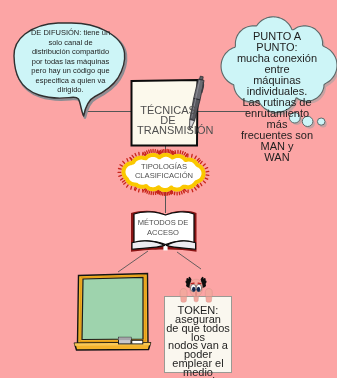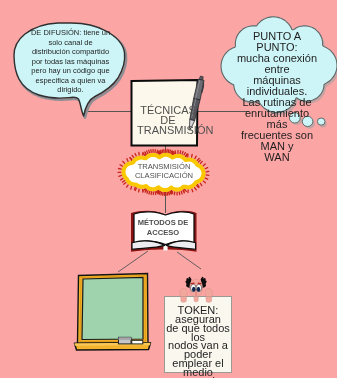--- a/index.html
+++ b/index.html
@@ -181,37 +181,37 @@
         <line x1="191.60" y1="157.24" x2="192.16" y2="154.50" stroke="#c8261a" stroke-width="1.3" stroke-linecap="round"></line>
         <line x1="194.82" y1="158.58" x2="196.24" y2="156.17" stroke="#c8261a" stroke-width="1.3" stroke-linecap="round"></line>
         <line x1="197.18" y1="160.48" x2="199.19" y2="158.53" stroke="#c8261a" stroke-width="1.3" stroke-linecap="round"></line>
         <line x1="198.42" y1="162.16" x2="200.36" y2="160.14" stroke="#c8261a" stroke-width="1.3" stroke-linecap="round"></line>
         <line x1="200.46" y1="163.65" x2="202.16" y2="161.42" stroke="#c8261a" stroke-width="1.3" stroke-linecap="round"></line>
         <line x1="203.19" y1="165.83" x2="205.23" y2="163.92" stroke="#c8261a" stroke-width="1.3" stroke-linecap="round"></line>
         <line x1="205.09" y1="168.74" x2="207.63" y2="167.56" stroke="#c8261a" stroke-width="1.3" stroke-linecap="round"></line>
       </g>
     <path id="p-tipo" fill="#ffffff" stroke="#fac800" stroke-width="4" stroke-linejoin="round" d="M203.42,172.20C203.49,172.72 203.51,173.25 203.49,173.77C203.47,174.29 203.40,174.82 203.28,175.33C203.17,175.84 203.00,176.36 202.79,176.85C202.57,177.34 202.31,177.83 201.99,178.30C201.67,178.76 201.31,179.21 200.87,179.63C200.43,180.05 199.95,180.46 199.36,180.81C198.77,181.16 197.92,181.43 197.30,181.73C196.68,182.04 196.06,182.31 195.66,182.65C195.27,182.99 195.19,183.43 194.91,183.79C194.62,184.15 194.31,184.50 193.96,184.82C193.61,185.14 193.23,185.44 192.82,185.72C192.40,185.99 191.96,186.24 191.47,186.45C190.98,186.66 190.47,186.85 189.88,186.98C189.30,187.10 188.72,187.22 187.98,187.20C187.23,187.18 186.18,186.94 185.42,186.85C184.66,186.76 183.86,186.58 183.41,186.67C182.96,186.75 182.96,187.13 182.71,187.34C182.46,187.56 182.20,187.76 181.93,187.94C181.66,188.13 181.38,188.30 181.08,188.45C180.79,188.61 180.49,188.75 180.18,188.88C179.86,189.00 179.54,189.11 179.21,189.19C178.88,189.28 178.54,189.36 178.19,189.41C177.85,189.46 177.50,189.49 177.14,189.50C176.78,189.51 176.41,189.50 176.04,189.46C175.67,189.42 175.29,189.36 174.91,189.27C174.53,189.19 174.14,189.07 173.75,188.92C173.36,188.77 172.96,188.60 172.55,188.37C172.15,188.13 171.61,187.60 171.31,187.52C171.01,187.45 170.94,187.79 170.75,187.92C170.56,188.06 170.38,188.22 170.19,188.35C170.00,188.49 169.80,188.62 169.60,188.74C169.40,188.86 169.19,188.97 168.98,189.07C168.77,189.17 168.56,189.27 168.34,189.36C168.12,189.44 167.90,189.52 167.68,189.59C167.45,189.66 167.22,189.72 167.00,189.78C166.77,189.83 166.54,189.87 166.30,189.91C166.07,189.94 165.84,189.96 165.60,189.98C165.37,190.00 165.14,190.00 164.90,190.00C164.67,190.00 164.43,189.99 164.20,189.96C163.96,189.94 163.73,189.91 163.50,189.87C163.27,189.84 163.04,189.79 162.81,189.73C162.58,189.67 162.36,189.61 162.14,189.53C161.91,189.46 161.69,189.37 161.48,189.28C161.26,189.19 161.05,189.09 160.84,188.98C160.63,188.87 160.43,188.76 160.23,188.63C160.03,188.51 159.84,188.38 159.65,188.24C159.46,188.10 159.28,187.95 159.10,187.80C158.92,187.64 158.82,187.31 158.59,187.32C158.36,187.33 158.02,187.69 157.72,187.86C157.43,188.03 157.12,188.21 156.81,188.35C156.50,188.50 156.19,188.62 155.88,188.73C155.57,188.83 155.26,188.92 154.95,188.99C154.63,189.06 154.32,189.11 154.01,189.14C153.70,189.18 153.39,189.20 153.08,189.20C152.78,189.20 152.47,189.19 152.17,189.16C151.86,189.13 151.56,189.09 151.27,189.03C150.98,188.97 150.69,188.90 150.40,188.82C150.12,188.73 149.84,188.63 149.56,188.52C149.29,188.41 149.02,188.28 148.76,188.14C148.51,188.00 148.25,187.85 148.01,187.69C147.77,187.53 147.53,187.35 147.31,187.17C147.08,186.99 146.86,186.79 146.66,186.59C146.45,186.38 146.58,185.93 146.07,185.94C145.56,185.95 144.34,186.51 143.61,186.65C142.87,186.80 142.25,186.81 141.66,186.79C141.06,186.78 140.54,186.69 140.03,186.58C139.53,186.47 139.06,186.31 138.62,186.13C138.18,185.95 137.77,185.74 137.38,185.51C137.00,185.28 136.85,184.93 136.30,184.74C135.76,184.55 134.85,184.52 134.10,184.38C133.35,184.24 132.48,184.11 131.82,183.89C131.16,183.66 130.64,183.36 130.14,183.04C129.65,182.72 129.22,182.35 128.84,181.98C128.45,181.60 128.12,181.19 127.83,180.76C127.54,180.34 127.40,179.88 127.10,179.44C126.80,179.00 126.41,178.58 126.05,178.13C125.69,177.69 125.26,177.24 124.95,176.76C124.63,176.29 124.38,175.79 124.17,175.30C123.96,174.80 123.81,174.28 123.70,173.76C123.59,173.25 123.52,172.72 123.51,172.20C123.49,171.68 123.52,171.15 123.59,170.63C123.67,170.11 123.79,169.59 123.96,169.09C124.13,168.58 124.34,168.08 124.61,167.60C124.88,167.11 125.19,166.64 125.57,166.19C125.95,165.75 126.37,165.31 126.88,164.92C127.39,164.52 127.93,164.14 128.64,163.83C129.36,163.53 130.42,163.33 131.18,163.08C131.93,162.84 132.72,162.65 133.17,162.34C133.62,162.04 133.60,161.61 133.85,161.26C134.11,160.92 134.39,160.58 134.70,160.27C135.01,159.96 135.35,159.66 135.71,159.39C136.08,159.12 136.47,158.86 136.89,158.64C137.32,158.42 137.77,158.22 138.25,158.06C138.74,157.90 139.25,157.76 139.82,157.69C140.39,157.62 140.96,157.55 141.68,157.62C142.39,157.69 143.44,158.02 144.13,158.12C144.81,158.23 145.43,158.34 145.81,158.25C146.19,158.16 146.20,157.81 146.41,157.60C146.62,157.39 146.84,157.20 147.07,157.01C147.30,156.82 147.54,156.65 147.78,156.48C148.03,156.32 148.28,156.16 148.55,156.02C148.81,155.88 149.08,155.75 149.35,155.64C149.63,155.52 149.91,155.42 150.20,155.33C150.49,155.24 150.78,155.16 151.08,155.10C151.37,155.04 151.67,154.99 151.98,154.96C152.28,154.92 152.59,154.90 152.90,154.90C153.21,154.90 153.52,154.91 153.83,154.94C154.14,154.96 154.46,155.01 154.77,155.07C155.08,155.13 155.40,155.20 155.71,155.30C156.02,155.39 156.33,155.50 156.64,155.63C156.94,155.76 157.25,155.91 157.55,156.08C157.85,156.24 158.15,156.43 158.44,156.64C158.74,156.85 159.07,157.26 159.31,157.33C159.54,157.40 159.68,157.17 159.86,157.06C160.05,156.94 160.22,156.76 160.40,156.62C160.59,156.49 160.78,156.36 160.97,156.23C161.17,156.11 161.37,155.99 161.57,155.88C161.77,155.77 161.98,155.67 162.19,155.58C162.40,155.49 162.62,155.40 162.84,155.32C163.05,155.25 163.28,155.18 163.50,155.12C163.72,155.06 163.95,155.01 164.18,154.96C164.40,154.92 164.63,154.88 164.86,154.86C165.10,154.83 165.33,154.81 165.56,154.81C165.79,154.80 166.02,154.80 166.25,154.81C166.49,154.82 166.72,154.83 166.95,154.86C167.18,154.89 167.41,154.92 167.64,154.97C167.87,155.01 168.09,155.06 168.32,155.12C168.54,155.18 168.76,155.25 168.98,155.33C169.20,155.41 169.42,155.50 169.63,155.59C169.84,155.68 170.05,155.79 170.25,155.90C170.46,156.01 170.66,156.12 170.85,156.25C171.05,156.37 171.24,156.51 171.43,156.64C171.61,156.78 171.79,156.93 171.97,157.08C172.14,157.24 172.17,157.60 172.47,157.56C172.77,157.52 173.34,157.04 173.77,156.83C174.20,156.62 174.62,156.46 175.03,156.33C175.45,156.19 175.85,156.10 176.25,156.03C176.64,155.96 177.03,155.93 177.41,155.91C177.80,155.89 178.17,155.90 178.54,155.93C178.91,155.96 179.27,156.01 179.62,156.08C179.97,156.15 180.31,156.24 180.65,156.35C180.98,156.46 181.30,156.59 181.62,156.73C181.93,156.87 182.23,157.03 182.52,157.20C182.81,157.38 183.09,157.57 183.36,157.77C183.63,157.97 183.88,158.19 184.12,158.42C184.37,158.65 184.60,158.89 184.81,159.14C185.02,159.39 184.81,159.87 185.41,159.93C186.01,159.99 187.54,159.55 188.41,159.51C189.28,159.47 189.98,159.57 190.64,159.69C191.30,159.81 191.85,160.02 192.37,160.24C192.90,160.46 193.37,160.73 193.80,161.02C194.24,161.31 194.63,161.63 194.99,161.97C195.35,162.31 195.67,162.67 195.96,163.05C196.25,163.42 196.37,163.84 196.72,164.22C197.07,164.61 197.50,164.96 198.05,165.33C198.59,165.69 199.44,166.02 199.99,166.42C200.55,166.82 200.99,167.26 201.39,167.72C201.79,168.17 202.11,168.65 202.39,169.14C202.66,169.63 202.88,170.14 203.05,170.65C203.22,171.16 203.34,171.68 203.42,172.20Z"></path>
   </svg>
-  <div class="txt" style="left:124px;top:161.5px;width:80px;font-size:7.6px;line-height:9.5px;color:#4f4f4f;">TRANSMISIÓN
+  <div class="txt" style="left:124px;top:161.5px;width:80px;font-size:7.6px;line-height:9.5px;color:#4f4f4f;">TIPOLOGÍAS
 CLASIFICACIÓN</div>
 
   <svg class="layer" width="337" height="378" viewBox="0 0 337 378">
 
     <path d="M131,213 C142,209.5 157,210 165.5,214.5 C174,210 189,209.5 196.5,213
          L196.5,251.8 C186,250 174,249.4 165.5,249.6 C157,249.4 145,250 131,251.8 Z" fill="#8a1414"></path>
 
     <path d="M163.4,240 L167.6,240 L167.6,250.4 L163.4,250.4 Z" fill="#ffffff"></path>
 
     <path d="M134,214 C143,210.6 157,211.2 165.5,215 C174,211.2 187,210.6 194,214
          L194,243 C186,239.8 174,240.5 165.5,244.6 C157,240.5 143,239.8 134,243 Z" fill="#ffffff" stroke="#0d0d0d" stroke-width="1.25" stroke-linejoin="round"></path>
 
     <path d="M132,242.8 C142,239.5 157,240.6 164.6,245.4 C156,248.2 142,248 132,249.2 Z" fill="#ececf1" stroke="#0d0d0d" stroke-width="1.15" stroke-linejoin="round"></path>
     <path d="M195.6,242.8 C186,239.5 174,240.6 166.4,245.4 C175,248.2 186,248 195.6,249.2 Z" fill="#ececf1" stroke="#0d0d0d" stroke-width="1.15" stroke-linejoin="round"></path>
   </svg>
-  <div class="txt" style="left:128px;top:218px;width:70px;font-size:7.55px;line-height:9.7px;color:#4f4f4f;font-weight:bold;">MÉTODOS DE
+  <div class="txt" style="left:128px;top:218px;width:70px;font-size:7.55px;line-height:9.7px;color:#4f4f4f;">MÉTODOS DE
 ACCESO</div>
 
   <svg class="layer" width="337" height="378" viewBox="0 0 337 378">
 
     <path d="M78.5,275.5 L147.5,273.5 L148,343 L77.5,343.5 Z" fill="#f4b32c" stroke="#141414" stroke-width="1.4" stroke-linejoin="miter"></path>
     <path d="M81,277.5 L145,275.5 L145.3,341 L80,341.5 Z" fill="none" stroke="#e09a12" stroke-width="1"></path>
     <path d="M83,279 L143,277.3 L143,339 L82,339.5 Z" fill="#9ed3ad" stroke="#1a1a1a" stroke-width="1.2"></path>
     <path d="M74.5,343.2 L150.5,342.7 L148.5,349.5 L76.5,350 Z" fill="#f4b32c" stroke="#141414" stroke-width="1.5" stroke-linejoin="round"></path>
     <path d="M74.5,343.2 L150.5,342.7 L150,345.2 L74.8,345.7 Z" fill="#f8c757"></path>
     <rect x="118.5" y="337.3" width="12.5" height="6.6" fill="#c8c8cc" stroke="#141414" stroke-width="0.9"></rect>

